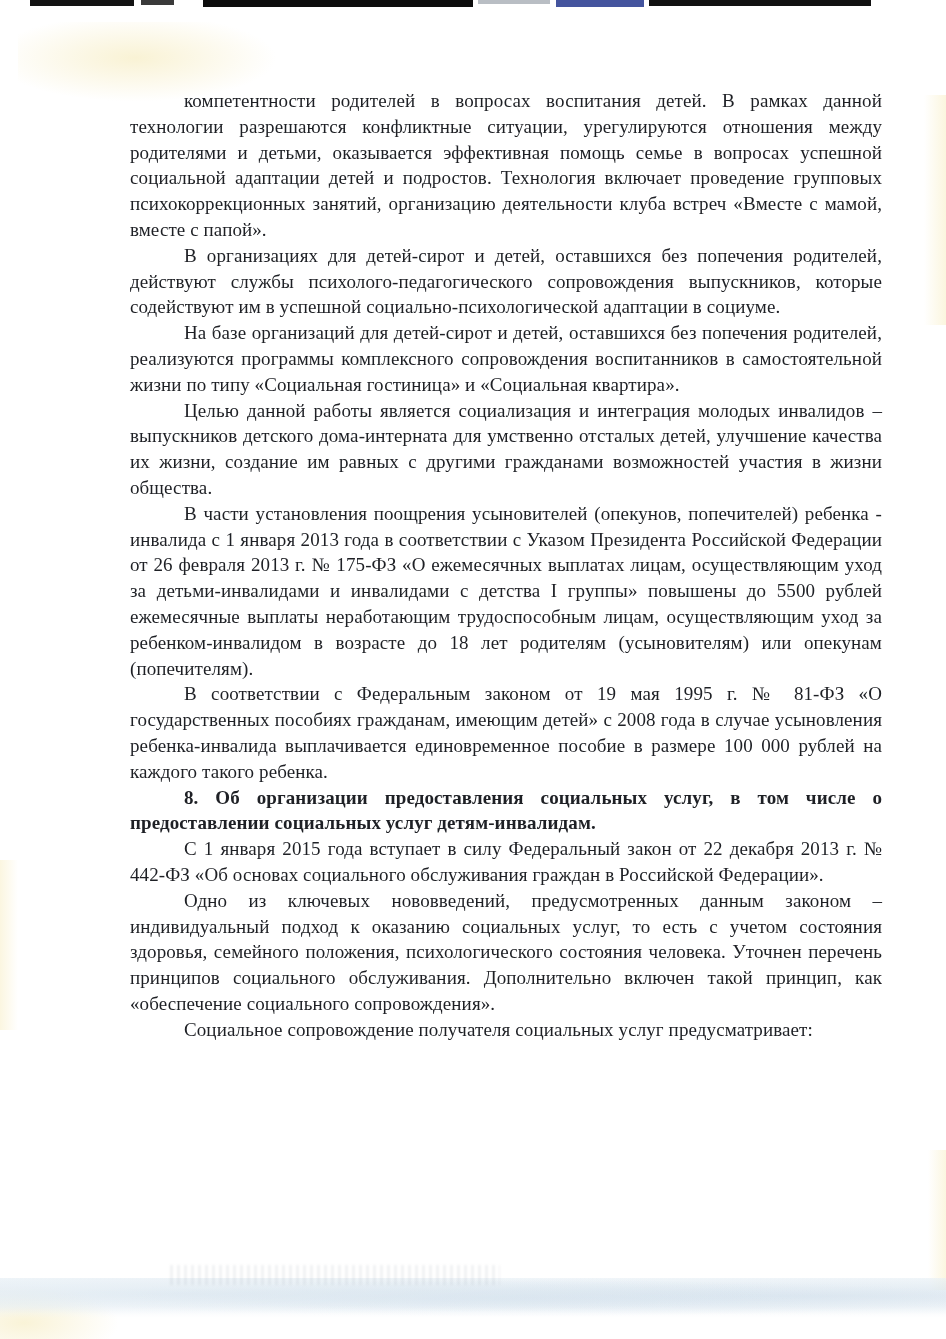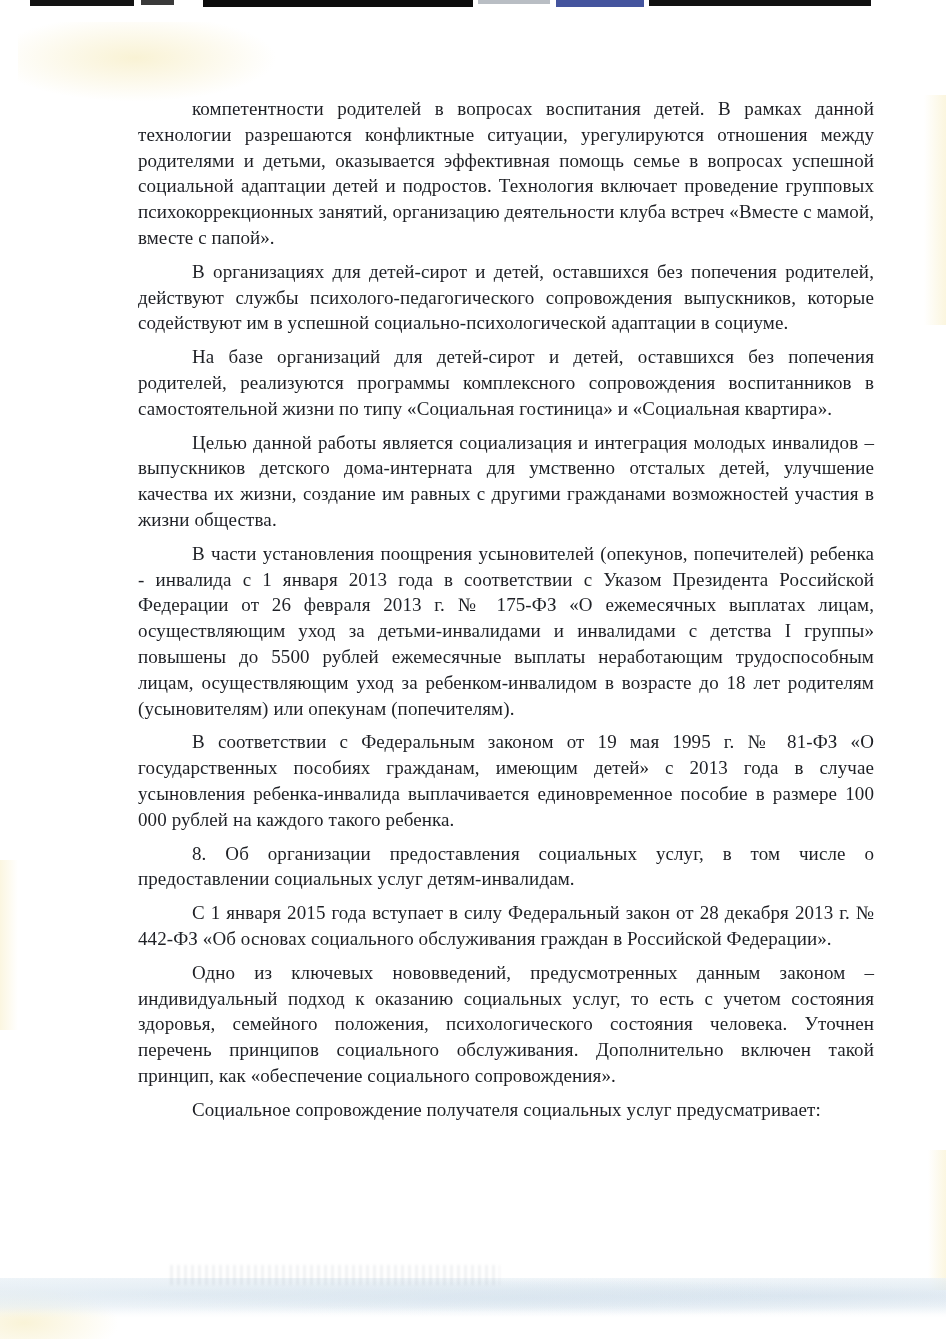--- a/index.html
+++ b/index.html
@@ -62,22 +62,22 @@
     position: absolute;
     left: 130px;
     top: 88px;
     width: 752px;
     color: #1e2025;
     font-size: 19px;
     line-height: 25.8px;
     text-align: justify;
     letter-spacing: 0.1px;
   }
-  .doc-body p { margin: 8px; text-indent: 54px; }
-  .doc-body p.heading { font-weight: normal; }
+  .doc-body p { margin: 0; text-indent: 54px; }
+  .doc-body p.heading { font-weight: bold; }
   .doc-body .it { }
 </style>
 </head>
 <body>
 
 <div class="page">
 
   <div class="topbar-seg seg-a"></div>
   <div class="topbar-seg seg-b"></div>
   <div class="topbar-seg seg-c"></div>
@@ -92,20 +92,20 @@
   <div class="stain stain-bottom-left"></div>
   <div class="stain band-bottom"></div>
   <div class="stain smudge-footnote"></div>
 
   <div class="doc-body">
       <p><span>компетентности родителей в вопросах воспитания детей. В рамках данной технологии разрешаются конфликтные ситуации, урегулируются отношения между родителями и детьми, оказывается эффективная помощь семье в вопросах успешной социальной адаптации детей и подростов. Технология включает проведение групповых психокоррекционных занятий, организацию деятельности клуба встреч «Вместе с мамой, вместе с папой».</span></p>
       <p><span>В организациях для детей-сирот и детей, оставшихся без попечения родителей, действуют </span><span class="it">службы психолого-педагогического сопровождения выпускников,</span><span> которые содействуют им в успешной социально-психологической адаптации в социуме.</span></p>
       <p><span>На базе организаций для детей-сирот и детей, оставшихся без попечения родителей, реализуются программы комплексного сопровождения воспитанников в самостоятельной жизни по типу «Социальная гостиница» и «Социальная квартира».</span></p>
       <p><span>Целью данной работы является социализация и интеграция молодых инвалидов – выпускников детского дома-интерната для умственно отсталых детей, улучшение качества их жизни, создание им равных с другими гражданами возможностей участия в жизни общества.</span></p>
       <p><span>В части установления поощрения усыновителей (опекунов, попечителей) ребенка - инвалида с 1 января 2013 года в соответствии с Указом Президента Российской Федерации от 26 февраля 2013 г. № 175-ФЗ «О ежемесячных выплатах лицам, осуществляющим уход за детьми-инвалидами и инвалидами с детства I группы» повышены до 5500 рублей ежемесячные выплаты неработающим трудоспособным лицам, осуществляющим уход за ребенком-инвалидом в возрасте до 18 лет родителям (усыновителям) или опекунам (попечителям).</span></p>
-      <p><span>В соответствии с Федеральным законом от 19 мая 1995 г. № 81-ФЗ «О государственных пособиях гражданам, имеющим детей» с 2013 года в случае усыновления ребенка-инвалида выплачивается единовременное пособие в размере 100 000 рублей на каждого такого ребенка.</span></p>
+      <p><span>В соответствии с Федеральным законом от 19 мая 1995 г. № 81-ФЗ «О государственных пособиях гражданам, имеющим детей» с 2008 года в случае усыновления ребенка-инвалида выплачивается единовременное пособие в размере 100 000 рублей на каждого такого ребенка.</span></p>
       <p class="heading"><span>8. Об организации предоставления социальных услуг, в том числе о предоставлении социальных услуг детям-инвалидам.</span></p>
-      <p><span>С 1 января 2015 года вступает в силу Федеральный закон от 28 декабря 2013 г. № 442-ФЗ «Об основах социального обслуживания граждан в Российской Федерации».</span></p>
+      <p><span>С 1 января 2015 года вступает в силу Федеральный закон от 22 декабря 2013 г. № 442-ФЗ «Об основах социального обслуживания граждан в Российской Федерации».</span></p>
       <p><span>Одно из ключевых нововведений, предусмотренных данным законом – </span><span class="it">индивидуальный подход к оказанию социальных услуг</span><span>, то есть с учетом состояния здоровья, семейного положения, психологического состояния человека. Уточнен перечень принципов социального обслуживания. Дополнительно включен такой принцип, как </span><span class="it">«обеспечение социального сопровождения»</span><span>.</span></p>
       <p><span>Социальное сопровождение получателя социальных услуг предусматривает:</span></p>
     </div>
 
 </div>
 
 </body></html>

